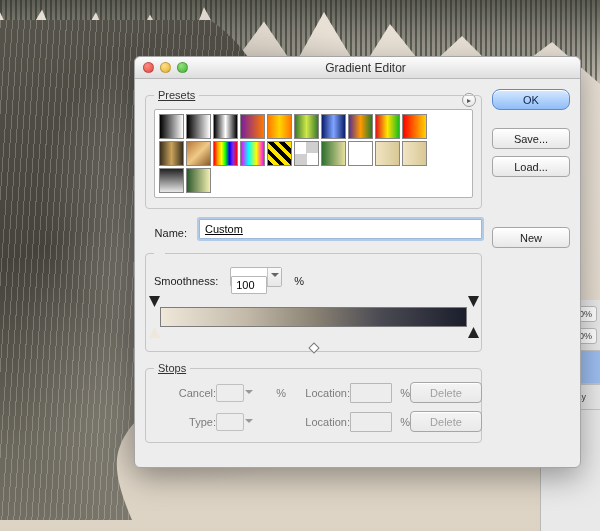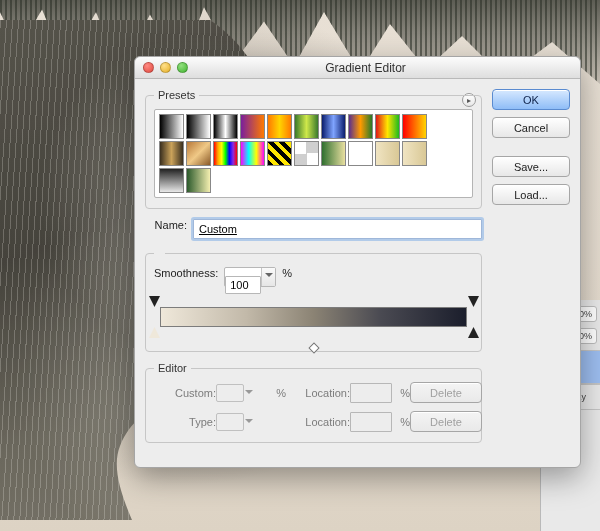--- a/index.html
+++ b/index.html
@@ -65,35 +65,35 @@
   .title { position:absolute; left:0; right:0; text-align:center; font-size:12px; color:#333; pointer-events:none;padding-left:16px; }
 
   .body { padding:10px 10px 14px 10px; display:flex; gap:10px; position:relative; }
   .left-col { flex:1; }
   .right-col { width:78px; display:flex; flex-direction:column; gap:7px; }
 
   fieldset {
     border:1px solid #c6c6c6; border-radius:4px; padding:8px 8px 10px 8px; margin:0 0 10px 0;
     position:relative;
   }
-  legend { font-size:11px; padding:0 4px; color:#333; }
+  legend { font-size:11px; padding:0 4px; color:#333;text-decoration:underline; }
 
   .preset-grid {
     background:#fff; border:1px solid #b4b4b4; border-radius:2px;
     padding:4px; display:grid; grid-template-columns: repeat(10, 25px); grid-auto-rows:25px; gap:2px;
     position:relative;
   }
   .swatch { width:25px; height:25px; border:1px solid #888; }
   .preset-play {
     position:absolute; top:2px; right:10px; width:14px; height:14px; border-radius:50%;
     border:1px solid #9b9b9b; background:linear-gradient(#fff,#e8e8e8); display:flex;align-items:center;justify-content:center;
     font-size:8px; color:#555;
   }
 
-  .row { display:flex; align-items:flex-start; gap:6px; margin-bottom:8px; }
+  .row { display:flex; align-items:flex-end; gap:12px; margin-bottom:8px; }
   .row label, .lbl { text-align:right; white-space:nowrap; }
 
   input[type=text] {
     border:1px solid #9fb7d9; background:#fff; height:20px; padding:2px 5px; font-size:11px;
     box-shadow: 0 0 0 2px rgba(120,170,230,0.5);
     border-radius:1px;
   }
   input[type=text].plain { box-shadow:none; border:1px solid #b7b7b7; }
   input[type=text]:disabled { background:#ededed; color:#9a9a9a; }
 
@@ -151,21 +151,21 @@
   
   .btn {
     display:inline-flex; align-items:center; justify-content:center;
     height:21px; min-width:72px; padding:0 10px;
     border:1px solid #a6a6a6; border-radius:4px;
     background:linear-gradient(#ffffff,#e7e7e7);
     font-size:11px; color:#222; box-shadow:0 1px 0 #fff inset;
   }
   .btn.default{
     background:linear-gradient(#d7e9ff,#8fbdf7);
-    border-color:#5a8bd0; color:#10234a;
+    border-color:#5a8bd0; color:#10234a;border-radius:8px;
   }
   .btn:disabled, .btn.disabled { color:#a0a0a0; background:linear-gradient(#f4f4f4,#e9e9e9); }
   .right-col .spacer { height:36px; }
 
 </style>
 </head>
 <body>
 
 <div class="bg"></div>
 <div class="bg-trees"></div>
@@ -250,23 +250,23 @@
               <div class="base"></div>
             </div>
             <div class="color-stop" style="left: calc(100% + 0px); transform: translateX(-5px); bottom: 7px;">
               <div class="base"></div>
             </div>
             <div class="mid-marker" style="left: calc(50% - 4px);"></div>
           </div>
       </fieldset>
 
       <fieldset>
-        <legend>Editor</legend>
+        <legend>Stops</legend>
         <div class="stops-grid">
-          <span class="lbl">Custom:</span>
+          <span class="lbl">Cancel:</span>
           <span style="display:flex;align-items:center;gap:0">
             <span class="swatch-btn">
                 <span class="tri"></span>
               </span>
           </span>
           <span class="lbl">%</span>
           <span class="lbl">Location:</span>
           <input type="text" class="plain" disabled="" style="width: 42px;" value="">
           <span class="lbl">%</span>
           <button class="btn disabled" disabled="">Delete</button>
@@ -282,20 +282,20 @@
           <input type="text" class="plain" disabled="" style="width: 42px;" value="">
           <span class="lbl">%</span>
           <button class="btn disabled" disabled="">Delete</button>
         </div>
       </fieldset>
 
     </div>
 
     <div class="right-col">
       <button class="btn default">OK</button>
-      <button class="btn">Cancel</button>
       <div style="height:4px"></div>
       <button class="btn">Save...</button>
       <button class="btn">Load...</button>
       <div class="spacer"></div>
+      <button class="btn">New</button>
     </div>
   </div>
 </div>
 
 </body></html>

